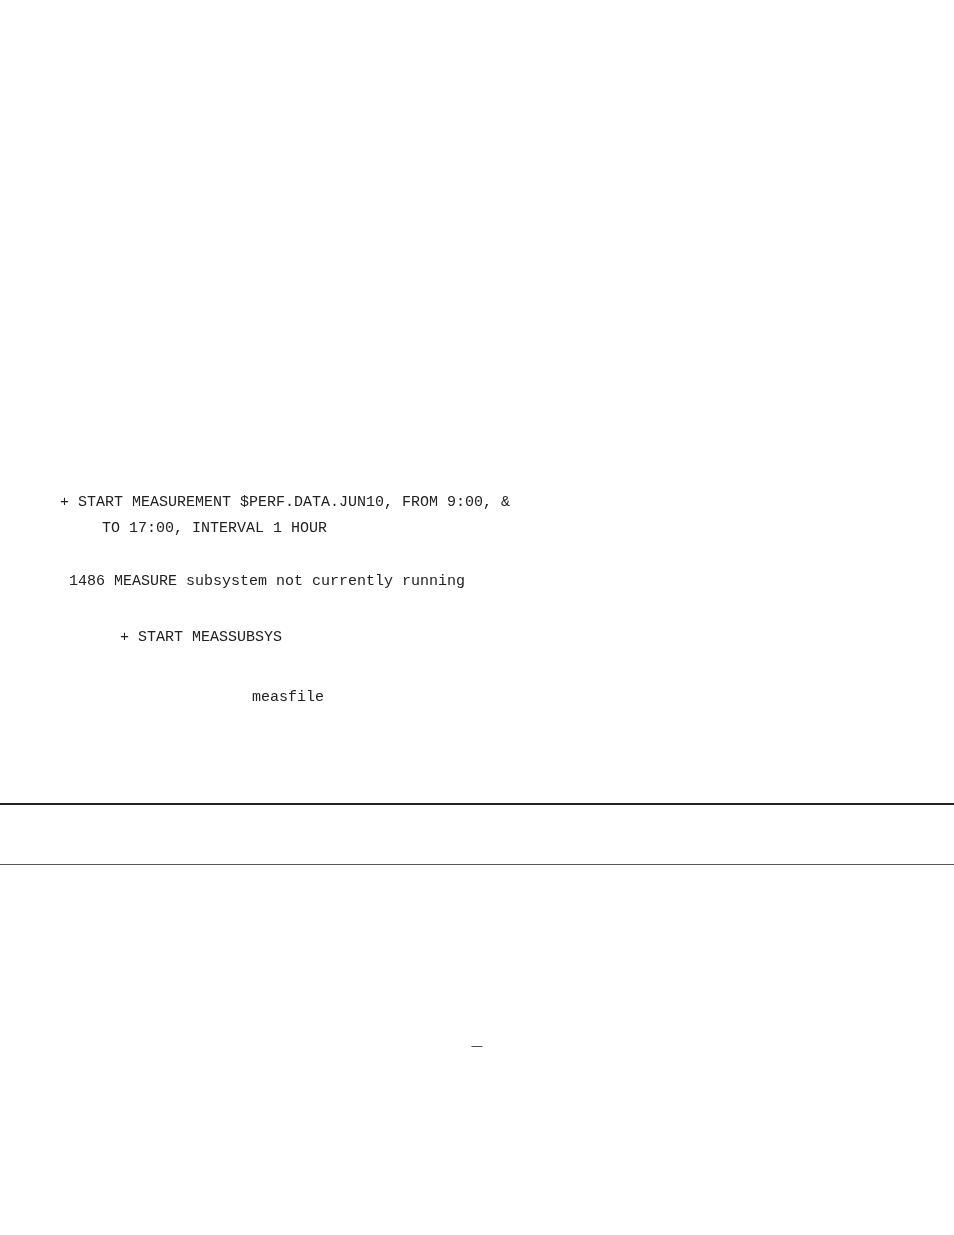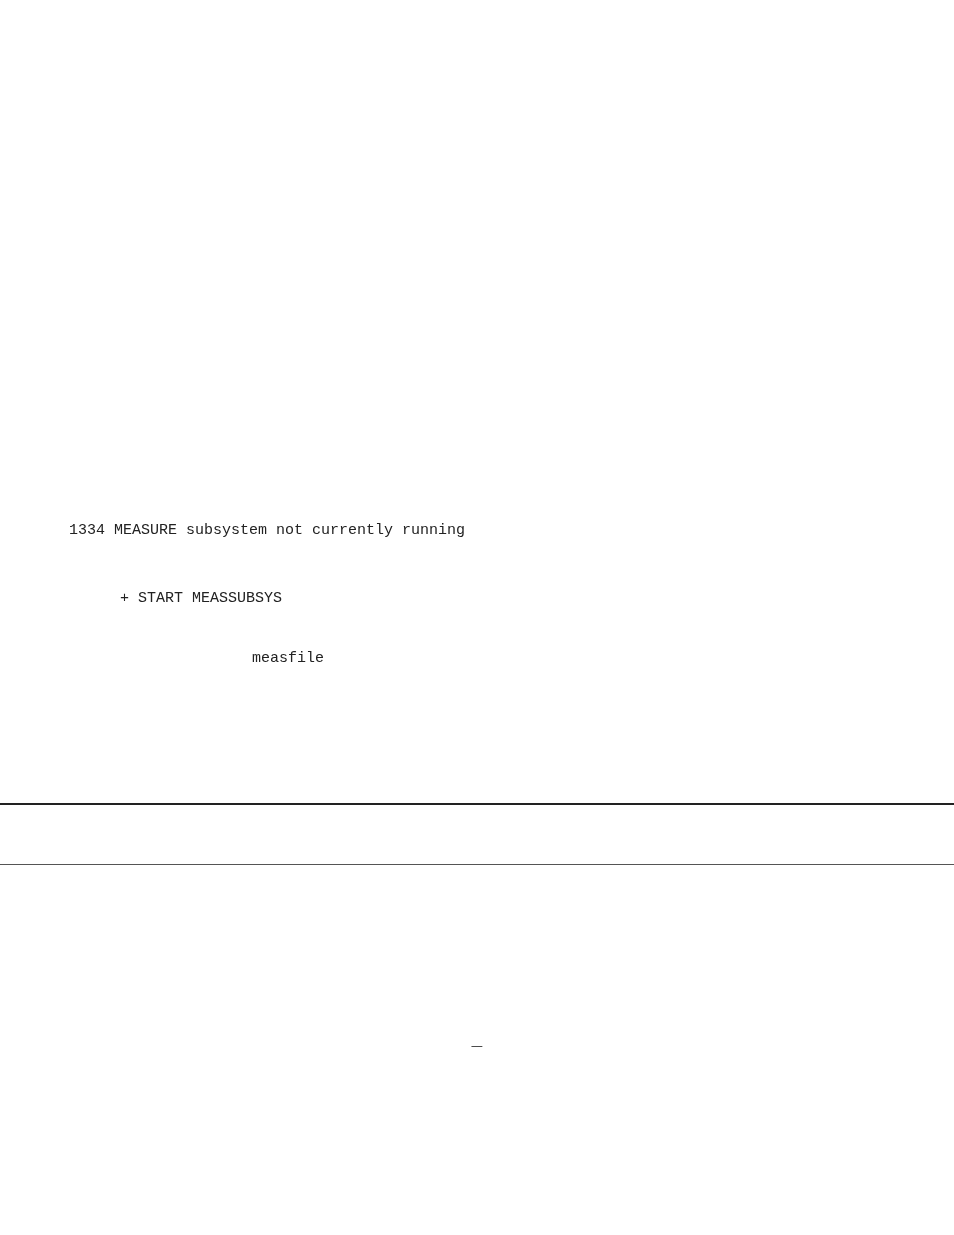--- a/index.html
+++ b/index.html
@@ -42,21 +42,21 @@
       padding-left: 24px;
     }
 
     .error-line {
       margin-top: 28px;
       white-space: pre;
       line-height: 1.7;
     }
 
     .subsection {
-      margin-top: 40px;
+      margin-top: 28px;
       padding-left: 60px;
     }
 
     .subsection .line {
       line-height: 2;
     }
 
     .italic {
     }
 
@@ -86,22 +86,24 @@
       font-size: 18px;
       color: #333;
     }
   </style>
 </head>
 <body>
 
 <div class="page-content">
 
   <div class="command-block">
+    <div class="line">+ START MEASUREMENT $PERF.DATA.JUN10, FROM 9:00, &amp;</div>
+    <div class="line line-indent">  TO 17:00, INTERVAL 1 HOUR</div>
 
-    <div class="error-line"> 1334 MEASURE subsystem not currently running</div>
+    <div class="error-line"> 1486 MEASURE subsystem not currently running</div>
 
     <div class="subsection">
       <div class="line">+ START MEASSUBSYS</div>
       <div class="line" style="padding-left: 60px;">
         <span class="italic">measfile</span>
       </div>
     </div>
   </div>
 
   <div class="divider-thick"></div>

